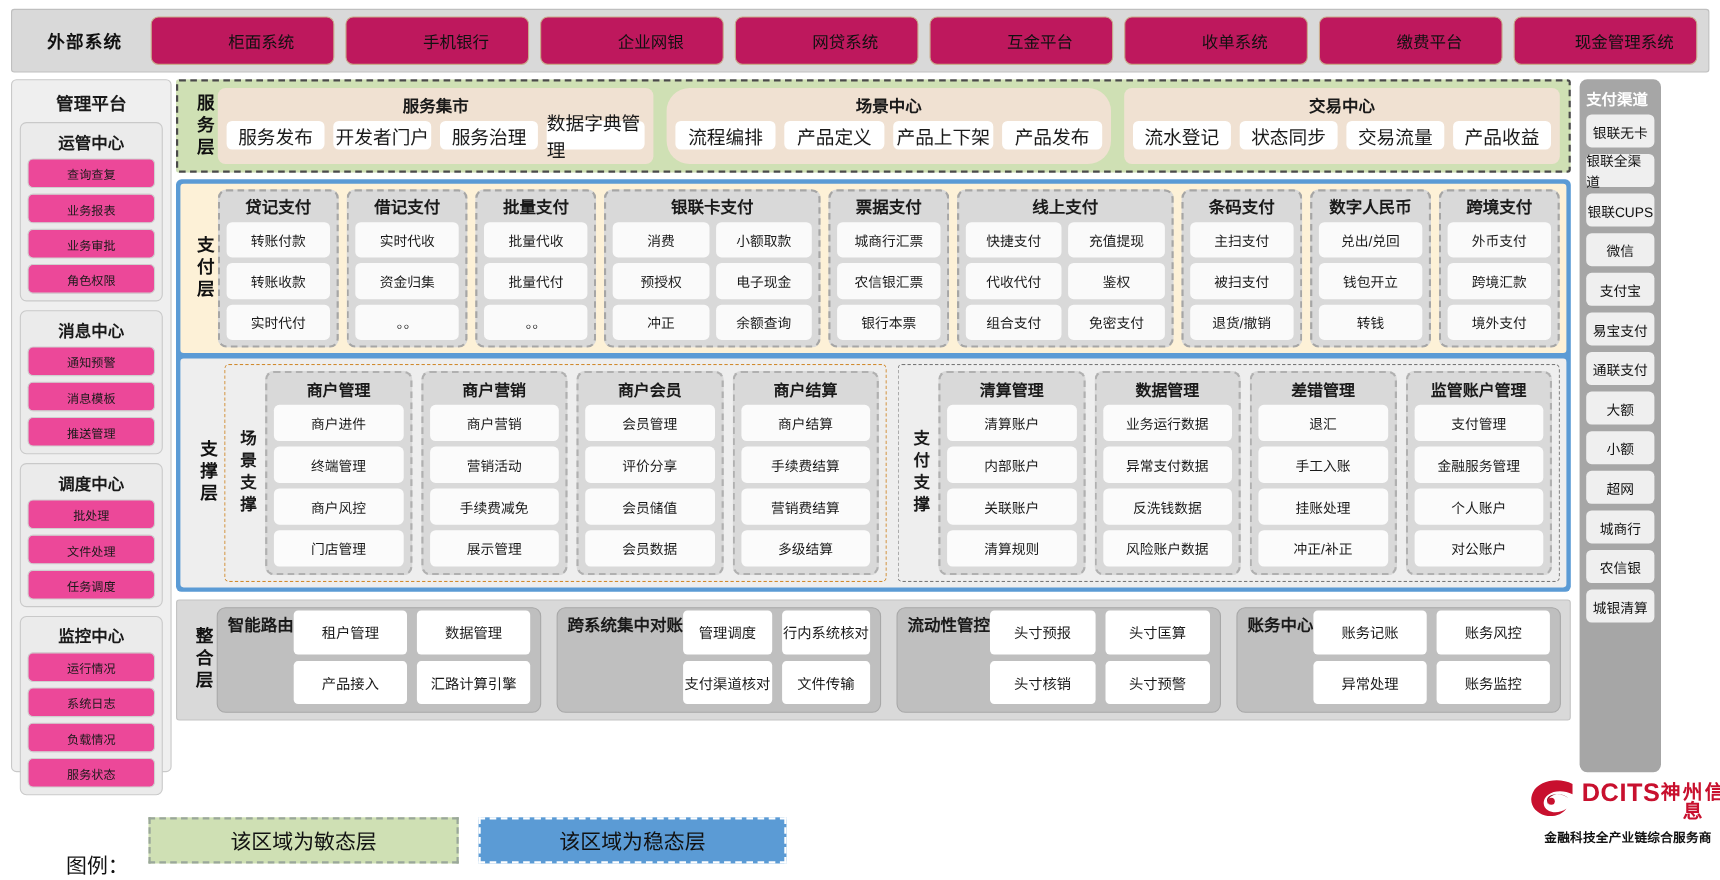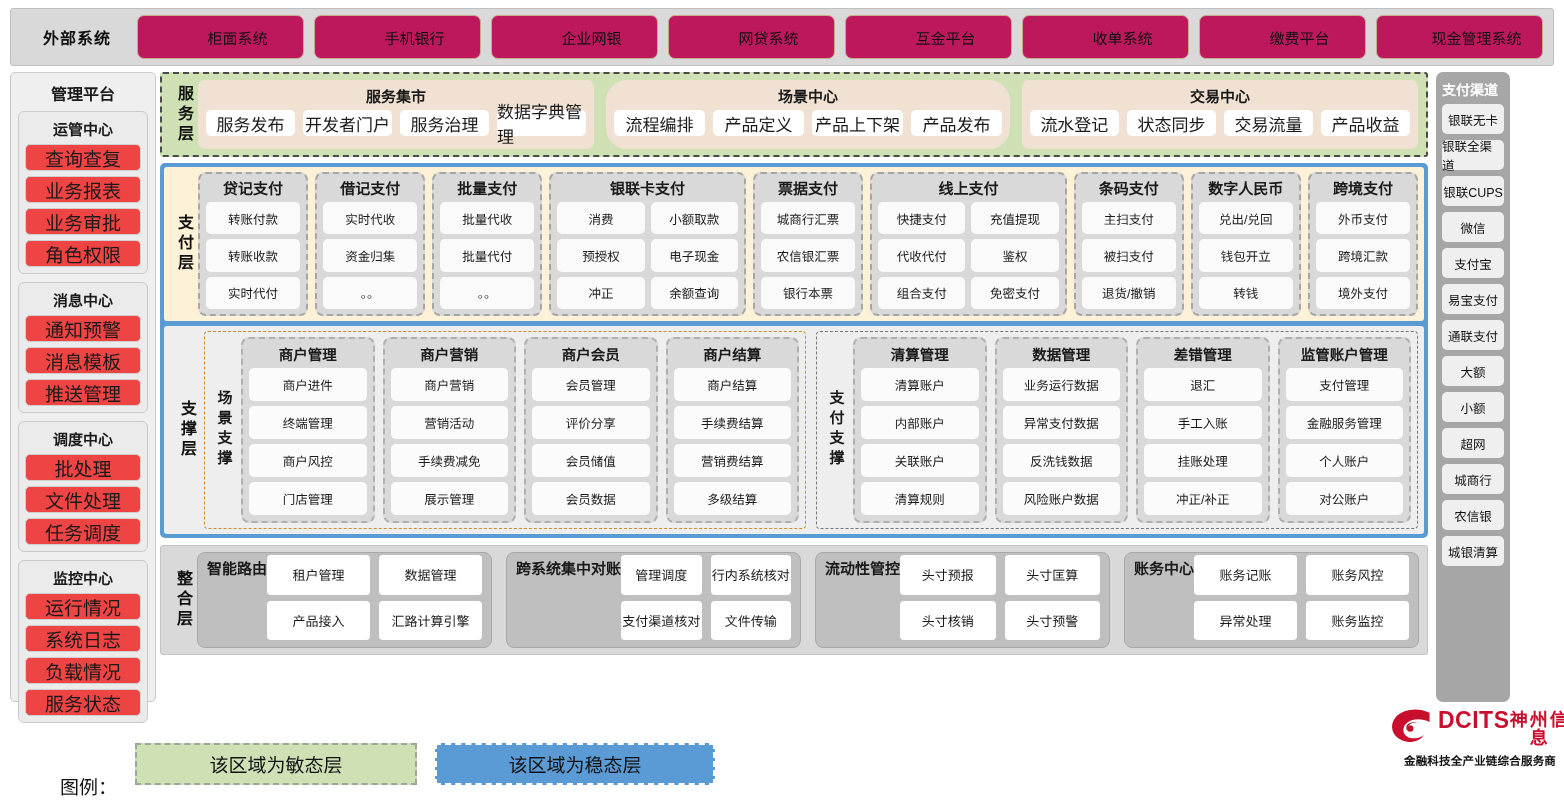--- a/index.html
+++ b/index.html
@@ -35,23 +35,23 @@
     background:#efefef;border:1px solid #c9c9c9;border-radius:5px;
     box-sizing:border-box;padding:5px 7px;
   }
   .lsb-title{font-size:16px;font-weight:bold;text-align:center;padding:3px 0 6px;}
   .lsb-group{
     background:#ebebeb;border:1px solid #c9c9c9;border-radius:6px;
     margin-bottom:8px;padding:4px 6px 6px;
   }
   .lsb-group-title{font-size:15px;font-weight:bold;text-align:center;padding:2px 0 5px;}
   .lsb-chip{
-    background:#ef4444;border:1px solid #cfcfcf;border-radius:5px;
+    background:#ec4899;border:1px solid #cfcfcf;border-radius:5px;
     height:25px;display:flex;align-items:center;justify-content:center;
-    font-size:19px;margin-bottom:5px;
+    font-size:11px;margin-bottom:5px;
   }
   .lsb-chip:last-child{margin-bottom:0;}
 
   
   .rsb{
     position:absolute;left:1436px;top:72px;width:74px;height:630px;
     background:#a6a6a6;border-radius:7px;box-sizing:border-box;padding:4px 6px;
   }
   .rsb-title{font-size:14px;font-weight:bold;color:#fff;text-align:left;padding:3px 0 5px;}
   .rsb-chip{

